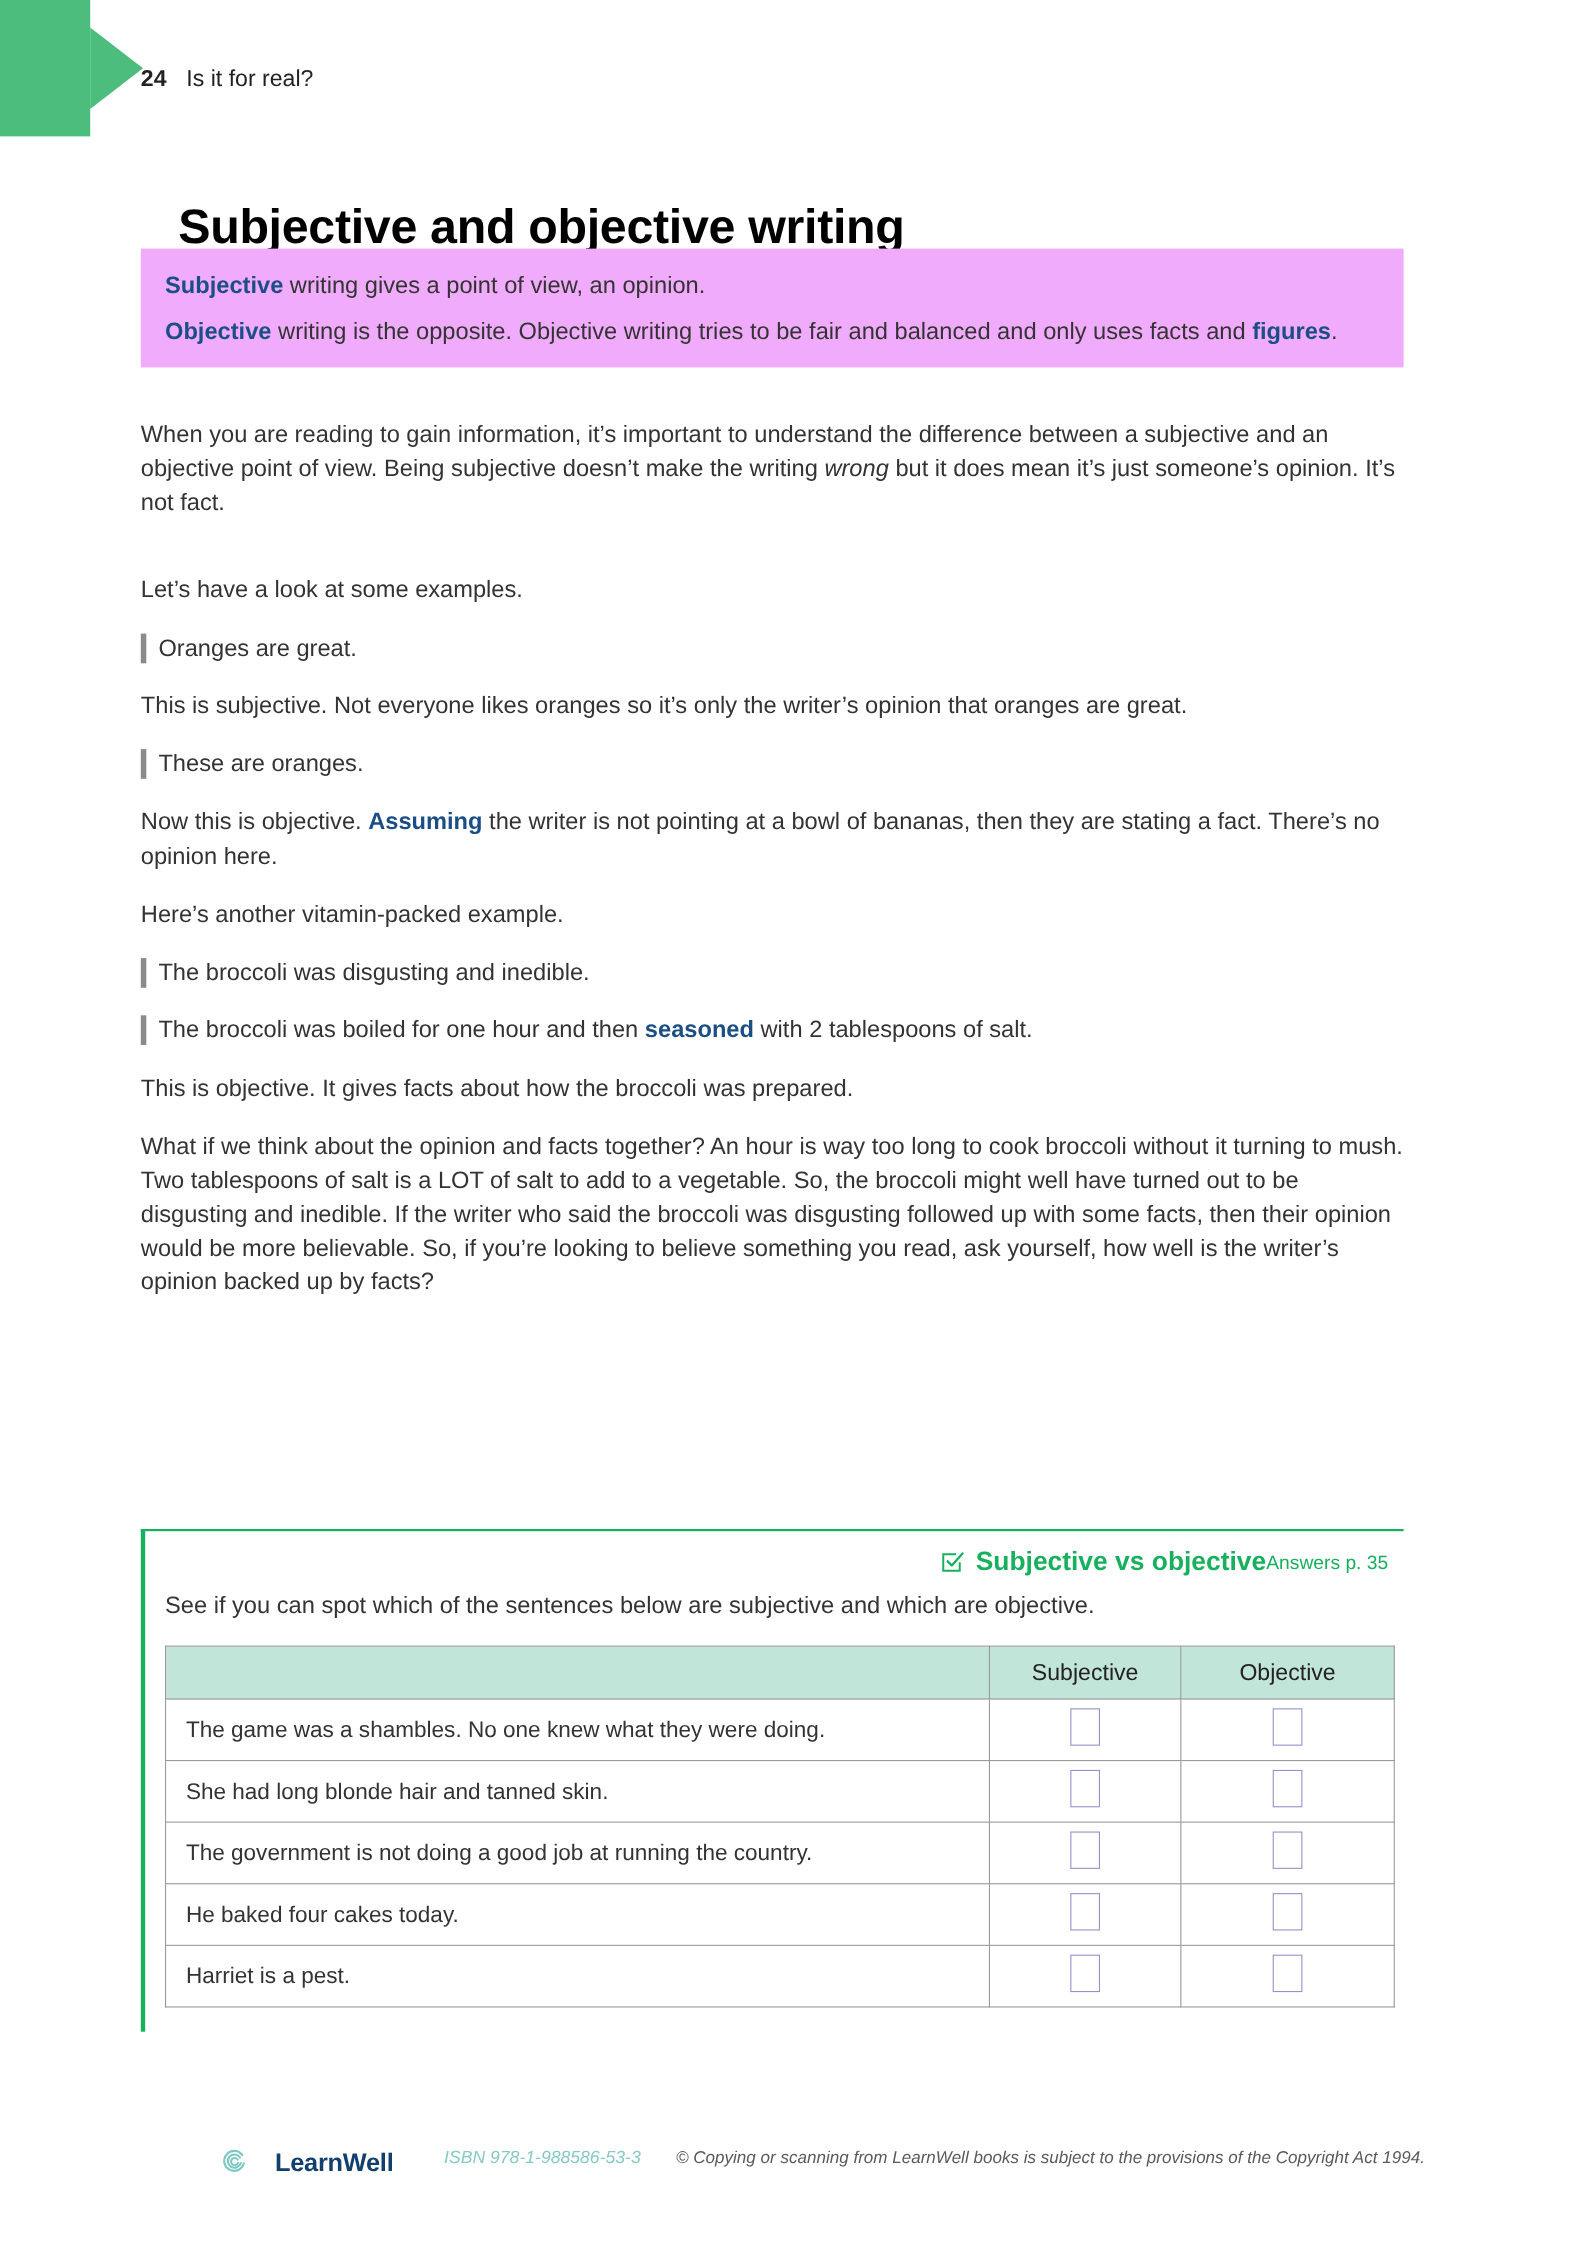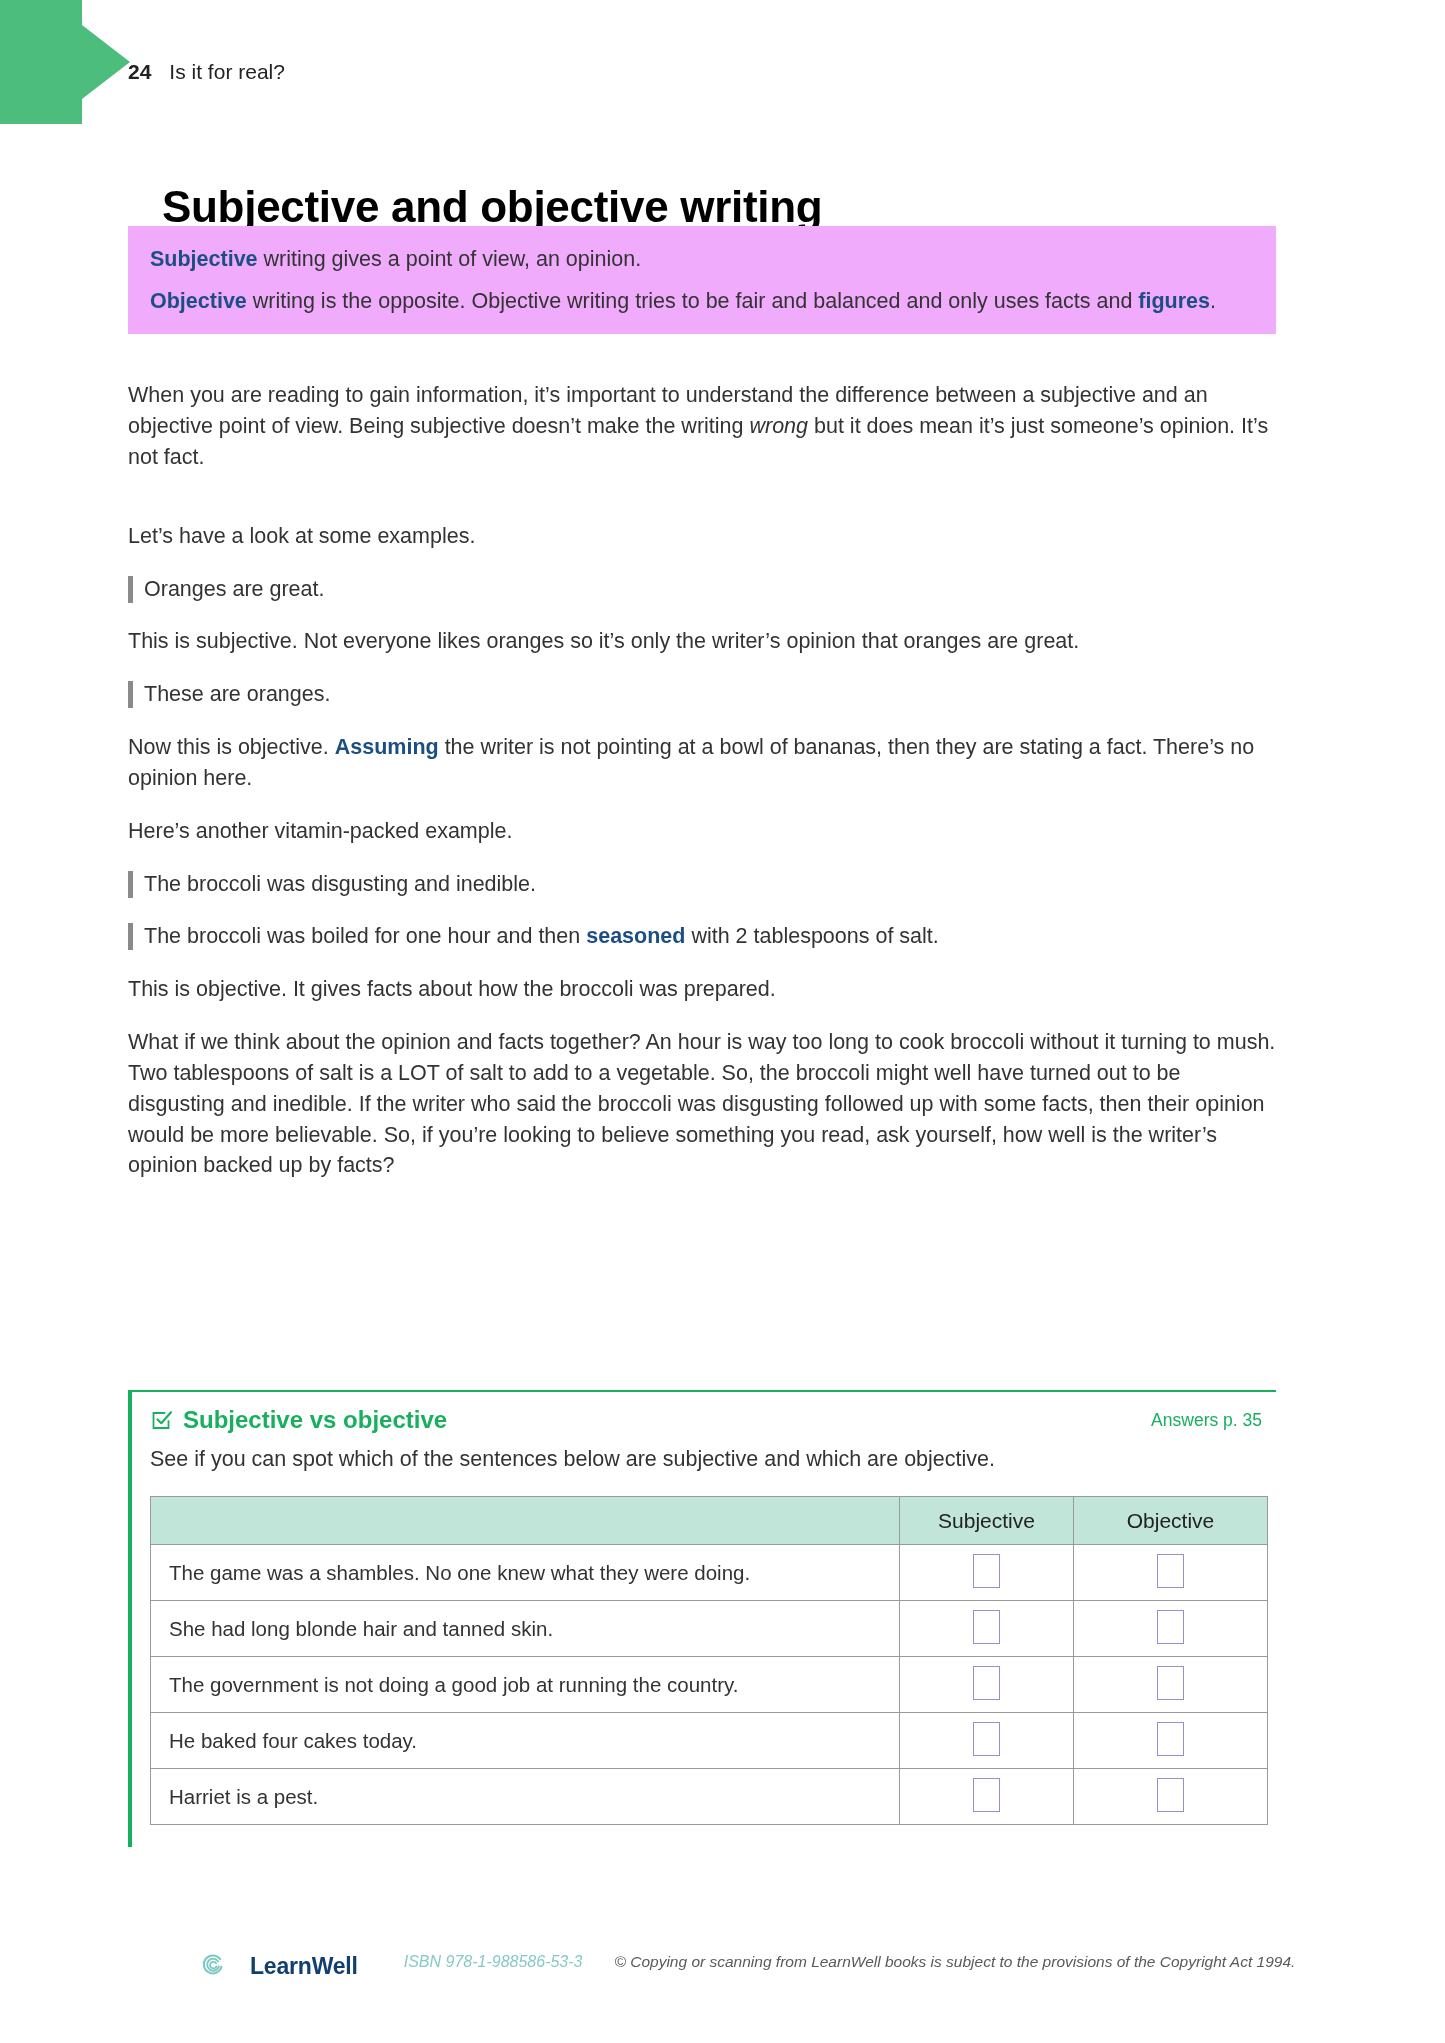--- a/index.html
+++ b/index.html
@@ -127,23 +127,22 @@
     left: 128px;
     top: 1390px;
     width: 1148px;
     border-top: 2px solid #18b05e;
     border-left: 4px solid #18b05e;
     padding: 14px 0 22px 18px;
   }
   .activity-head {
     display: flex;
     align-items: center;
-    justify-content: space-between;
+    justify-content: flex-end;
     padding-right: 14px;
-    gap: 11px;
   }
   .activity-title-wrap {
     display: flex;
     align-items: center;
     gap: 9px;
   }
   .check-icon { display: block; }
   .activity-title {
     font-size: 24px;
     font-weight: bold;

